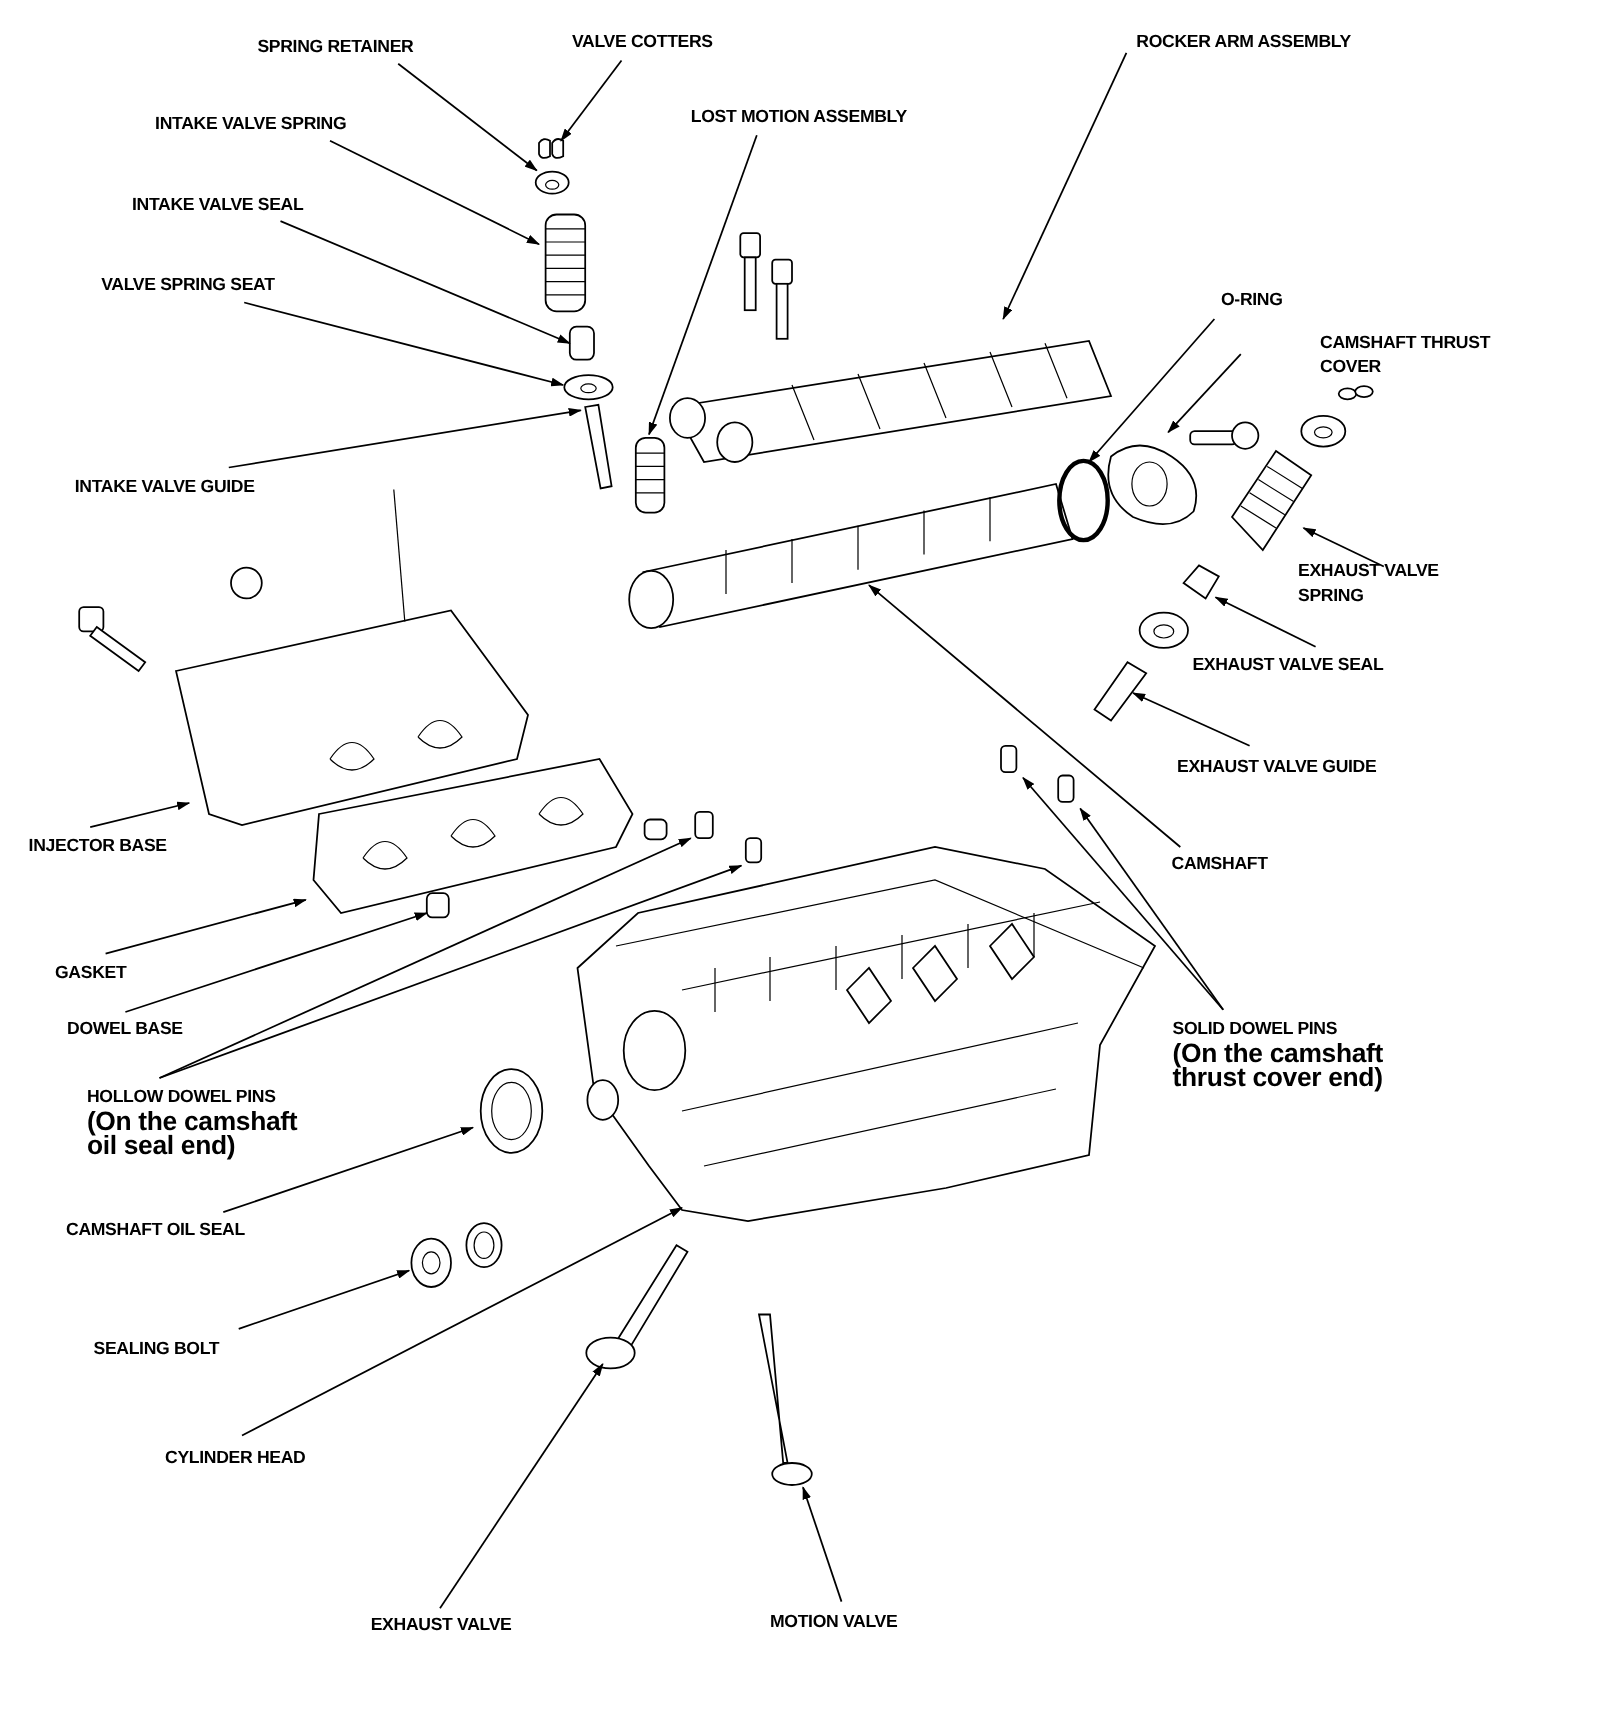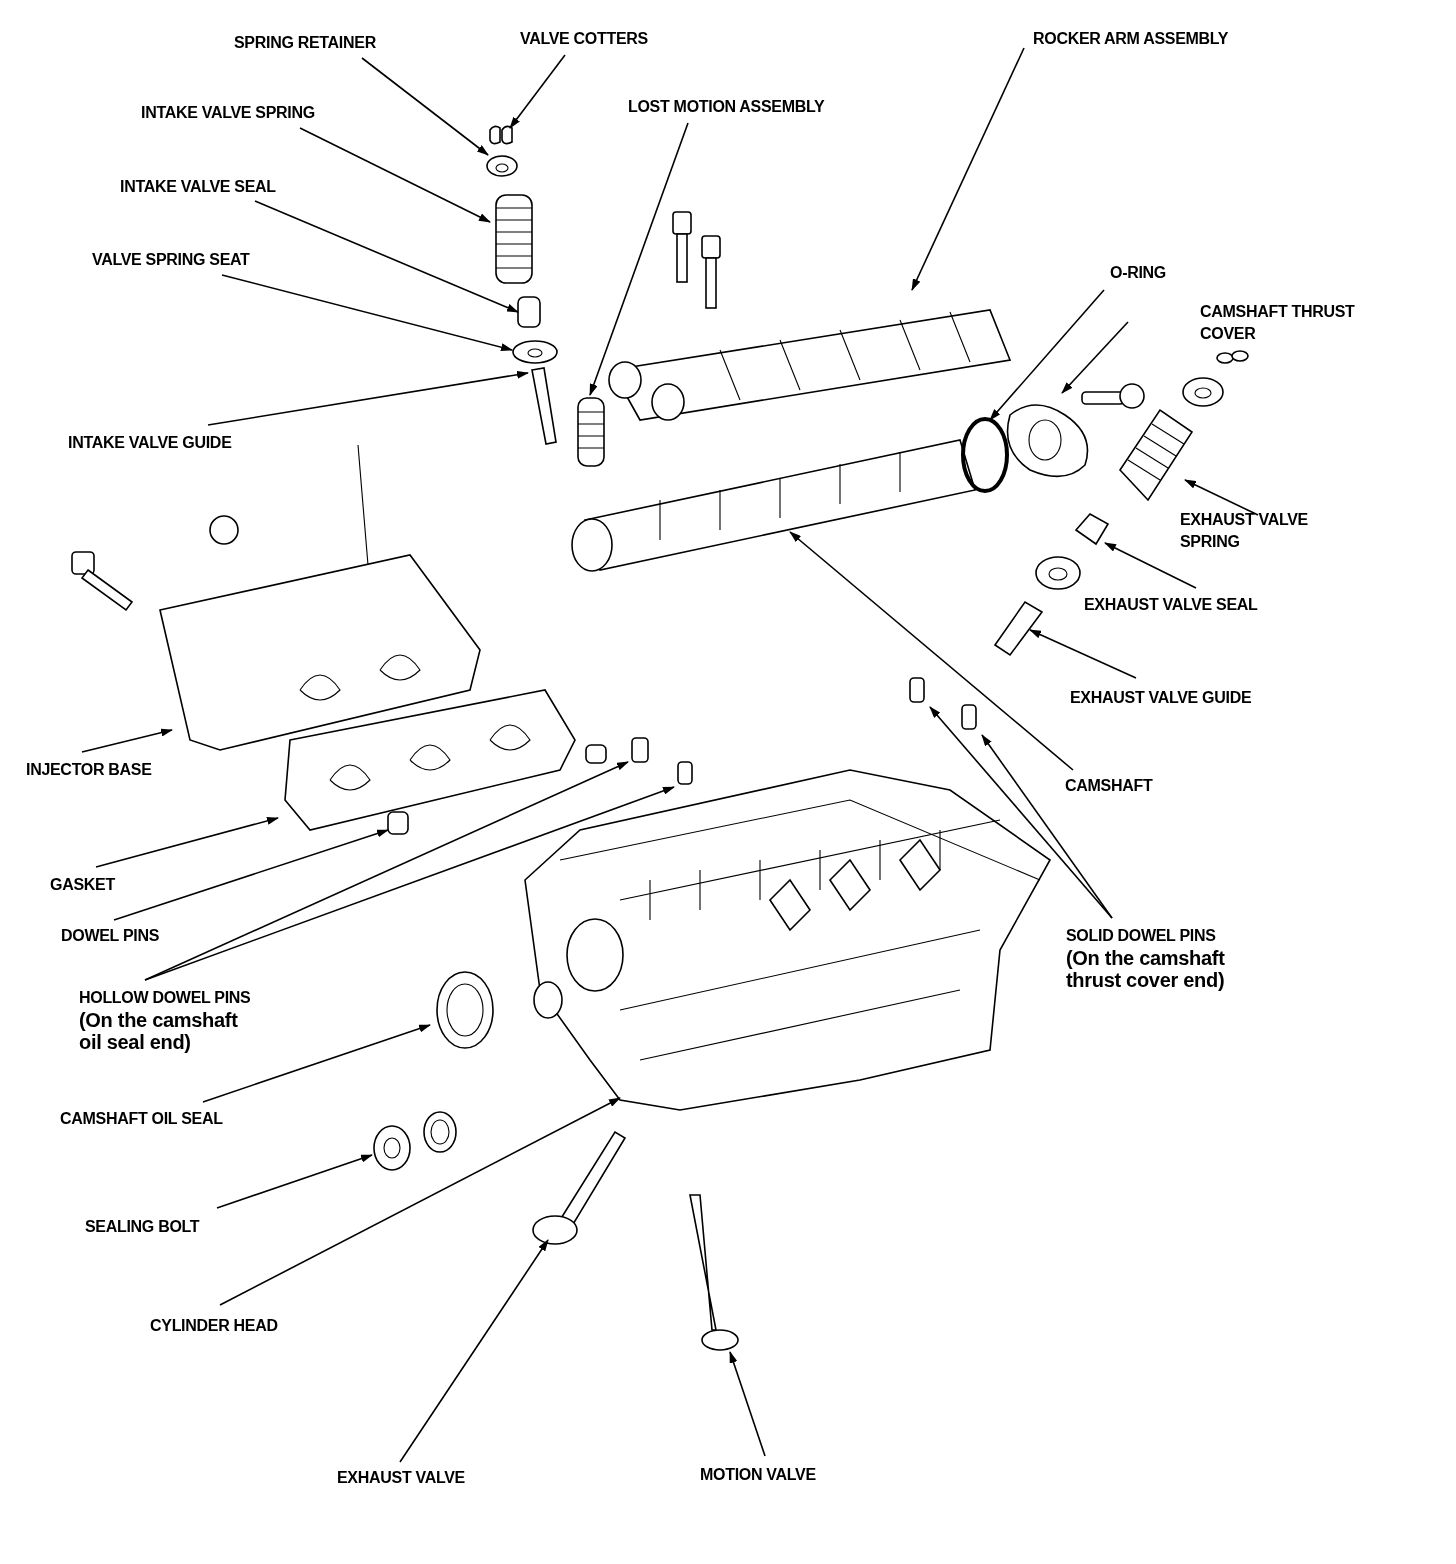--- a/index.html
+++ b/index.html
@@ -1,19 +1,19 @@
 <!DOCTYPE html>
 <html><head>
 <meta charset="utf-8">
 <style>
   html, body { margin: 0; padding: 0; background: #ffffff; }
   body { width: 1456px; height: 1564px; position: relative; overflow: hidden; font-family: "Liberation Sans", sans-serif; }
   #diagram { position: absolute; left: 0; top: 0; width: 1456px; height: 1564px; }
   .lbl { position: absolute; font-family: "Liberation Sans", sans-serif; font-weight: bold; font-size: 16px; color: #000; line-height: 22px; white-space: pre; letter-spacing: -0.3px; }
-  .sub { font-size: 20px; }
+  .sub { font-size: 24px; }
   svg line.leader { stroke: #000; stroke-width: 1.6; }
   svg .part { fill: #fff; stroke: #000; stroke-width: 1.6; }
   svg .thin { fill: none; stroke: #000; stroke-width: 1.1; }
 </style>
 </head>
 <body>
 
 <svg id="diagram" viewBox="0 0 1456 1564" xmlns="http://www.w3.org/2000/svg">
   <defs>
     <marker id="arr" markerWidth="12" markerHeight="8" refX="11" refY="4" orient="auto" markerUnits="userSpaceOnUse">
@@ -189,21 +189,21 @@
 <div class="lbl" style="left:1200px;top:301px;">CAMSHAFT THRUST
 COVER</div>
 <div class="lbl" style="left:68px;top:432px;">INTAKE VALVE GUIDE</div>
 <div class="lbl" style="left:1180px;top:509px;">EXHAUST VALVE
 SPRING</div>
 <div class="lbl" style="left:1084px;top:594px;">EXHAUST VALVE SEAL</div>
 <div class="lbl" style="left:1070px;top:687px;">EXHAUST VALVE GUIDE</div>
 <div class="lbl" style="left:26px;top:759px;">INJECTOR BASE</div>
 <div class="lbl" style="left:1065px;top:775px;">CAMSHAFT</div>
 <div class="lbl" style="left:50px;top:874px;text-align:right;">GASKET</div>
-<div class="lbl" style="left:61px;top:925px;">DOWEL PINS</div>
+<div class="lbl" style="left:61px;top:925px;">DOWEL BASE</div>
 <div class="lbl" style="left:1066px;top:925px;text-align:center;">SOLID DOWEL PINS</div>
 <div class="lbl sub" style="left:1066px;top:947px;">(On the camshaft
 thrust cover end)</div>
 <div class="lbl" style="left:79px;top:987px;">HOLLOW DOWEL PINS</div>
 <div class="lbl sub" style="left:79px;top:1009px;">(On the camshaft
 oil seal end)</div>
 <div class="lbl" style="left:60px;top:1108px;">CAMSHAFT OIL SEAL</div>
 <div class="lbl" style="left:85px;top:1216px;">SEALING BOLT</div>
 <div class="lbl" style="left:150px;top:1315px;">CYLINDER HEAD</div>
 <div class="lbl" style="left:337px;top:1467px;">EXHAUST VALVE</div>

